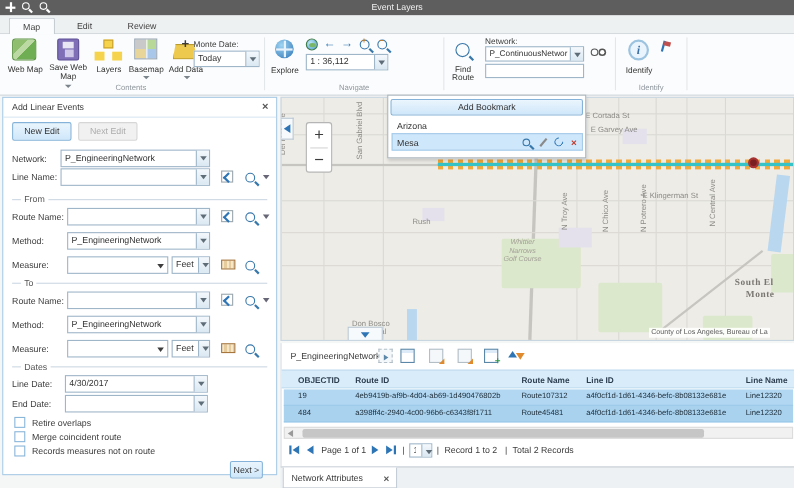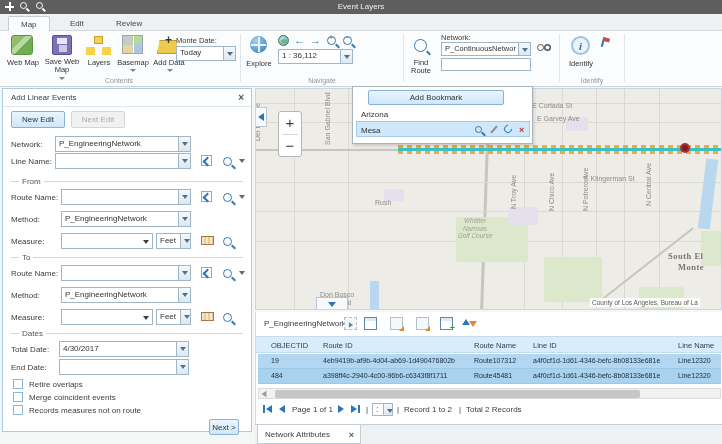--- a/index.html
+++ b/index.html
@@ -99,21 +99,21 @@
 
 .bmenu{left:352px;top:86px;width:181px;height:58px;background:#fff;border:1px solid #a9b4bd;box-shadow:1px 2px 3px rgba(0,0,0,.15)}
 .bm-row{position:absolute;font-size:8px;color:#333}
 .mesa-row{position:absolute;left:3px;width:174px;height:16px;background:#cfe7fa;border:1px solid #a5cbe8}
 .ref{position:absolute;width:8px;height:8px;border:1.5px solid #2e75b6;border-radius:50%;border-top-color:transparent;transform:rotate(45deg)}
 .pencil{position:absolute;width:2px;height:9px;background:#8a8a8a;transform:rotate(40deg)}
 .redx{position:absolute;color:#c0392b;font-weight:bold;font-size:9px;line-height:9px}
 
 .btmpanel{left:255px;top:312px;width:467px;height:112px;background:#fff;border-left:1px solid #d5dee6}
 .thead{position:absolute;left:0;top:24px;width:467px;height:17px;background:#d9ecf9;border-top:1px solid #c2dcf0;border-bottom:1px solid #c2dcf0}
-.th{position:absolute;top:4px;font-size:7.5px;font-weight:normal;color:#2c3e50;white-space:nowrap}
+.th{position:absolute;top:4px;font-size:7.5px;font-weight:bold;color:#2c3e50;white-space:nowrap}
 .trow{position:absolute;left:2px;width:463px;height:15px;background:#b1d7f2;border-bottom:1px solid #9cc8e8}
 .td{position:absolute;top:3px;font-size:7px;color:#1c2b36;white-space:nowrap}
 .ticon{position:absolute;width:13px;height:13px;border:1px solid #b3bec7;background:#f4f8fb}
 .scroll{position:absolute;left:2px;width:463px;height:11px;background:#f1f1f1;border:1px solid #dcdcdc}
 .thumb{position:absolute;left:16px;top:1px;width:365px;height:8px;background:#c6c6c6;border-radius:2px}
 .pgtxt{position:absolute;font-size:8px;color:#3c3c3c;white-space:nowrap}
 .btabs{left:255px;top:424px;width:467px;height:20px;background:#eef1f3;border-top:1px solid #c5ced6}
 .btab{position:absolute;left:2px;top:0;width:104px;height:19px;background:#fff;border:1px solid #c5ced6;border-top:none}
 </style>
 </head>
@@ -270,21 +270,21 @@
     </div>
     <div class="collapse-left" style="left:0;top:18px">
       <div class="tri-l" style="left:2px;top:5px"></div>
     </div>
     <div class="collapse-bottom" style="left:60px;top:208px">
       <div class="tri-d" style="left:11px;top:4px"></div>
     </div>
   </div>
 
   <div class="abs bmenu">
-    <div class="btn" style="left:15px;top:3px;width:136px;height:15px;line-height:14px">Add Bookmark</div>
+    <div class="btn" style="left:2px;top:3px;width:175px;height:15px;line-height:14px">Add Bookmark</div>
     <div class="bm-row" style="left:8px;top:23px">Arizona</div>
     <div class="mesa-row" style="top:34px">
       <span class="bm-row" style="left:4px;top:4px">Mesa</span>
       <span class="mg" style="left:118px;top:4px;width:7px;height:7px"></span>
       <span class="pencil" style="left:136px;top:3px"></span>
       <span class="ref" style="left:147px;top:3px"></span>
       <span class="redx" style="left:162px;top:4px">×</span>
     </div>
   </div>
 
@@ -368,35 +368,35 @@
       <span class="ddv" style="top:2px;right:11px">Feet</span>
         <span class="ab" style="width:10px"></span>
     </div>
     <div class="ruler" style="left:198px;top:223px"></div>
     <div class="mg" style="left:220px;top:224px"></div>
 
     <div class="fs" style="top:244px">
         <span class="fslbl">Dates</span>
       </div>
 
-    <div class="lbl" style="left:8px;top:256px">Total Date:</div>
+    <div class="lbl" style="left:8px;top:256px">Line Date:</div>
     <div class="dd" style="left:56px;top:252px;width:130px;height:16px">
       <span class="ddv" style="top:2px">4/30/2017</span>
         <span class="ab"></span>
     </div>
     <div class="lbl" style="left:8px;top:274px">End Date:</div>
     <div class="dd" style="left:56px;top:270px;width:130px;height:16px">
       <span class="ddv"></span>
         <span class="ab"></span>
     </div>
 
     <div class="cb" style="left:10px;top:290px"></div>
     <div class="lbl" style="left:26px;top:291px">Retire overlaps</div>
     <div class="cb" style="left:10px;top:303px"></div>
-    <div class="lbl" style="left:26px;top:304px">Merge coincident events</div>
+    <div class="lbl" style="left:26px;top:304px">Merge coincident route</div>
     <div class="cb" style="left:10px;top:316px"></div>
     <div class="lbl" style="left:26px;top:317px">Records measures not on route</div>
 
     <div class="btn" style="left:206px;top:330px;width:30px;height:16px;line-height:15px">Next &gt;</div>
   </div>
 
   <div class="abs btmpanel">
     <div class="pgtxt" style="left:8px;top:7px">P_EngineeringNetwork</div>
     <div class="ticon" style="left:88px;top:5px;border-style:dashed">
         <span class="tri-r" style="left:3px;top:3px;border-left-color:#5b87a8;transform:scale(.7)"></span>

